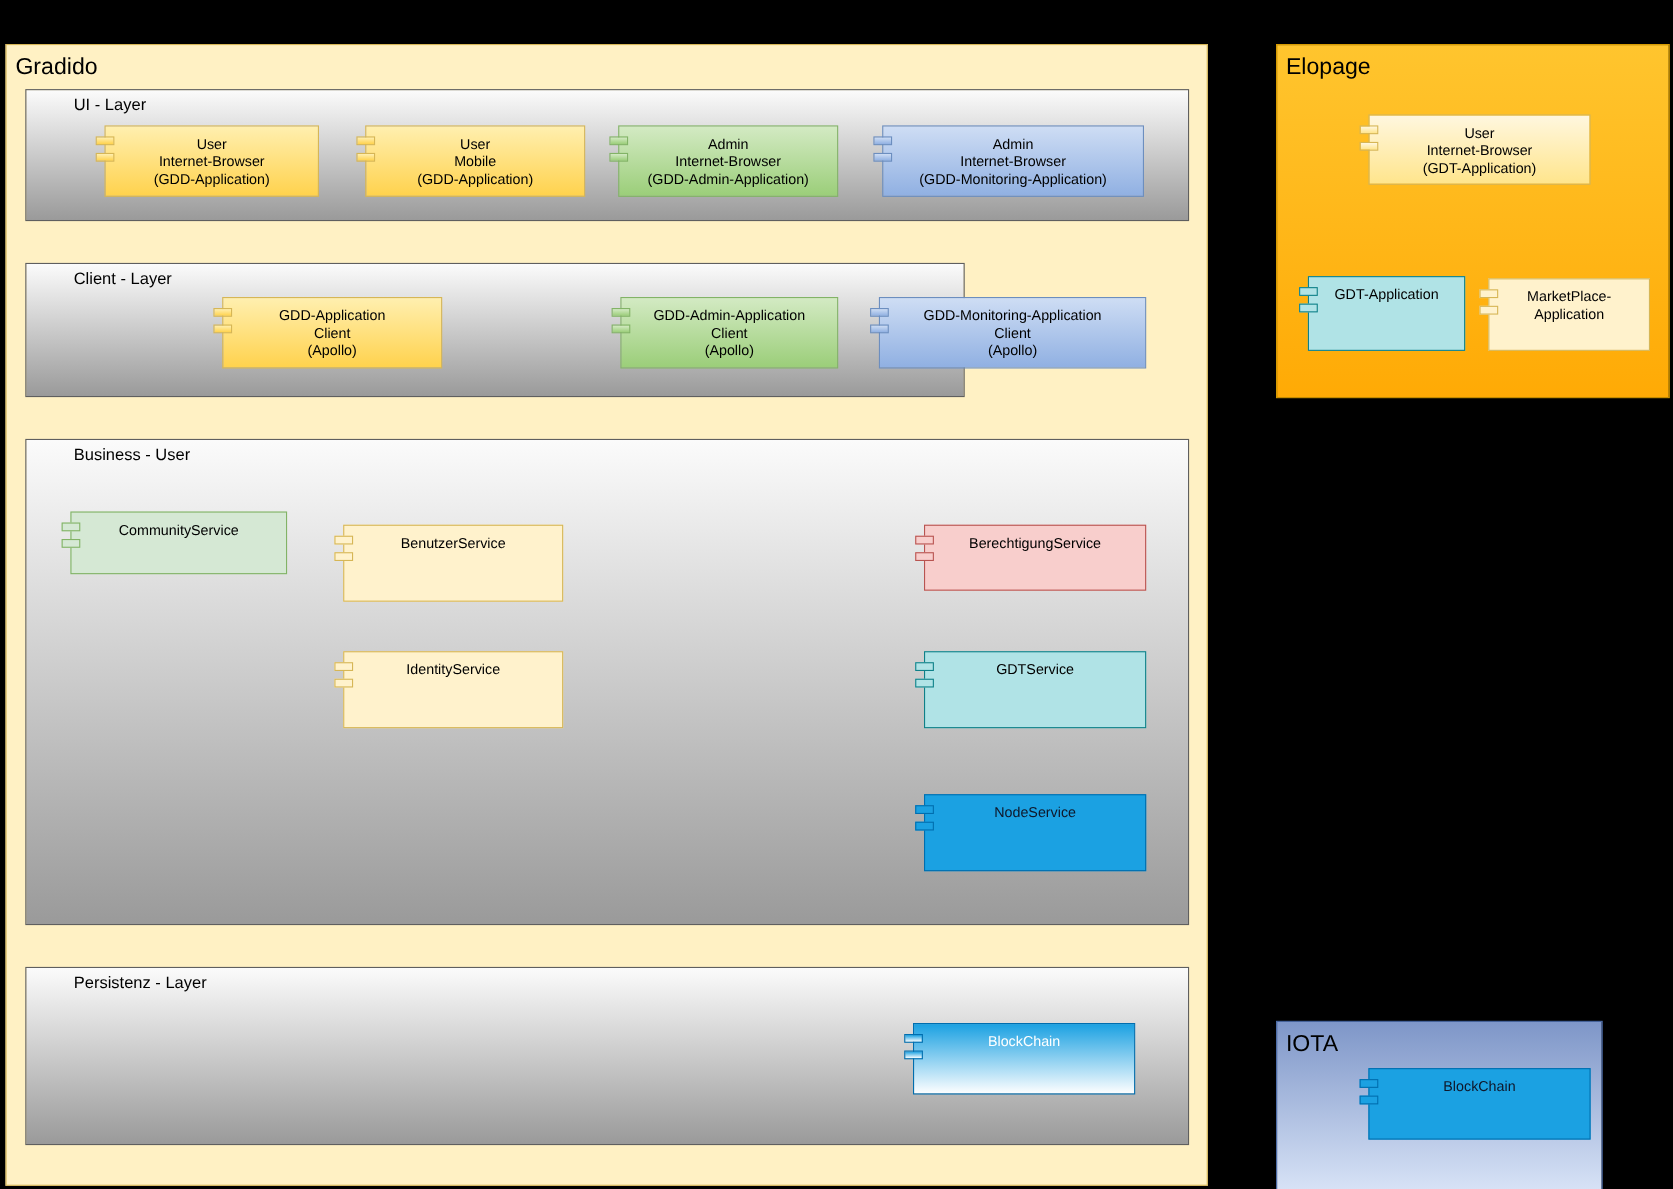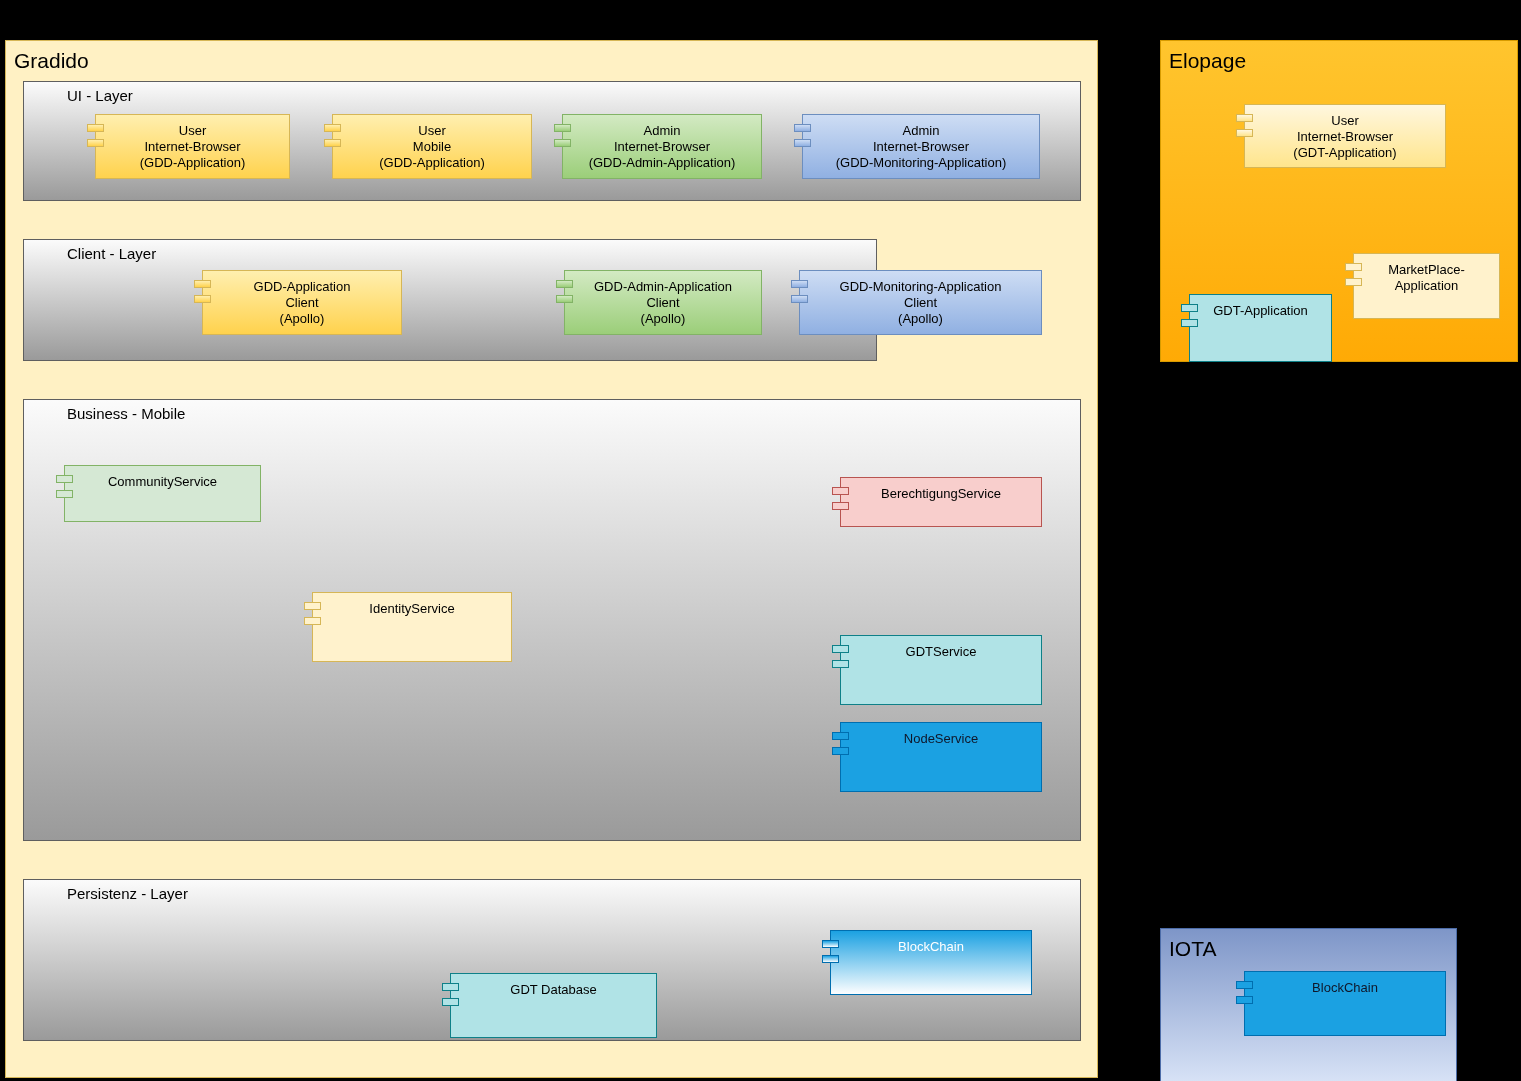--- a/index.html
+++ b/index.html
@@ -26,21 +26,21 @@
   .tab2 { top:24px; }
 
   .c-yellow      { background:linear-gradient(#FFEFAF,#FFD24D); border-color:#D6B656; }
   .c-paleyellow  { background:linear-gradient(#FFF7DF,#FFE58C); border-color:#D6B656; }
   .c-lightyellow { background:#FFF2CC; border-color:#D6B656; }
   .c-green       { background:linear-gradient(#D3EAC3,#9BCE79); border-color:#82B366; }
   .c-lightgreen  { background:#D5E8D4; border-color:#82B366; }
   .c-blue        { background:linear-gradient(#CEDDF4,#90B0E2); border-color:#6C8EBF; }
   .c-lightblue   { background:#DAE8FC; border-color:#6C8EBF; }
   .c-pink        { background:#F8CECC; border-color:#B85450; }
-  .c-teal        { background:#B0E3E6; border-color:#0E8088;margin-top:43px; }
+  .c-teal        { background:#B0E3E6; border-color:#0E8088; }
   .c-brightblue  { background:#1BA1E2; border-color:#006EAF; color:#0f172a; }
   .c-bluewhite   { background:linear-gradient(#1BA1E2,#FDFEFF); border-color:#006EAF; color:#fff; }
 </style>
 </head>
 <body>
 
 <div class="canvas">
 
   <div class="container gradido">
     <div class="container-label">Gradido</div>
@@ -103,31 +103,36 @@
       <div class="component c-blue" style="left:775px;top:30px;width:243px;height:65px">
         <span class="tab tab1"></span>
         <span class="tab tab2"></span>
         <div class="component-label">GDD-Monitoring-Application
 Client
 (Apollo)</div>
       </div>
     </div>
 
     <div class="layer" style="left:17px;top:358px;width:1058px;height:442px">
-      <div class="layer-label">Business - Mobile</div>
+      <div class="layer-label">Business - User</div>
 
       <div class="component c-lightgreen" style="left:40px;top:65px;width:197px;height:57px">
         <span class="tab tab1"></span>
         <span class="tab tab2"></span>
         <div class="component-label">CommunityService</div>
       </div>
 
-
-
-      <div class="component c-pink" style="left:816px;top:77px;width:202px;height:50px">
+      <div class="component c-lightyellow" style="left:288px;top:77px;width:200px;height:70px">
+        <span class="tab tab1"></span>
+        <span class="tab tab2"></span>
+        <div class="component-label">BenutzerService</div>
+      </div>
+
+
+      <div class="component c-pink" style="left:816px;top:77px;width:202px;height:60px">
         <span class="tab tab1"></span>
         <span class="tab tab2"></span>
         <div class="component-label">BerechtigungService</div>
       </div>
 
       <div class="component c-lightyellow" style="left:288px;top:192px;width:200px;height:70px">
         <span class="tab tab1"></span>
         <span class="tab tab2"></span>
         <div class="component-label">IdentityService</div>
       </div>
@@ -142,25 +147,20 @@
         <span class="tab tab1"></span>
         <span class="tab tab2"></span>
         <div class="component-label">NodeService</div>
       </div>
     </div>
 
     <div class="layer" style="left:17px;top:838px;width:1058px;height:162px">
       <div class="layer-label">Persistenz - Layer</div>
 
 
-      <div class="component c-teal" style="left:426px;top:50px;width:207px;height:65px">
-        <span class="tab tab1"></span>
-        <span class="tab tab2"></span>
-        <div class="component-label">GDT Database</div>
-      </div>
 
       <div class="component c-bluewhite" style="left:806px;top:50px;width:202px;height:65px">
         <span class="tab tab1"></span>
         <span class="tab tab2"></span>
         <div class="component-label">BlockChain</div>
       </div>
     </div>
   </div>
 
   <div class="container elopage">

